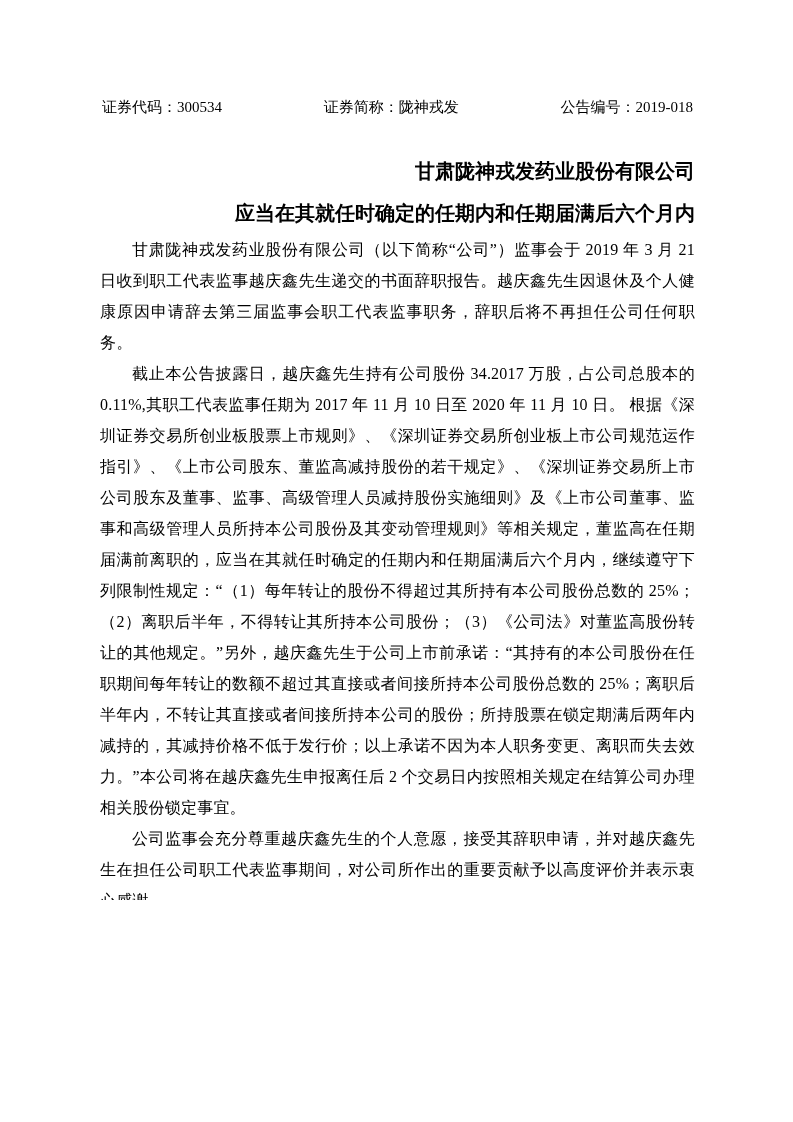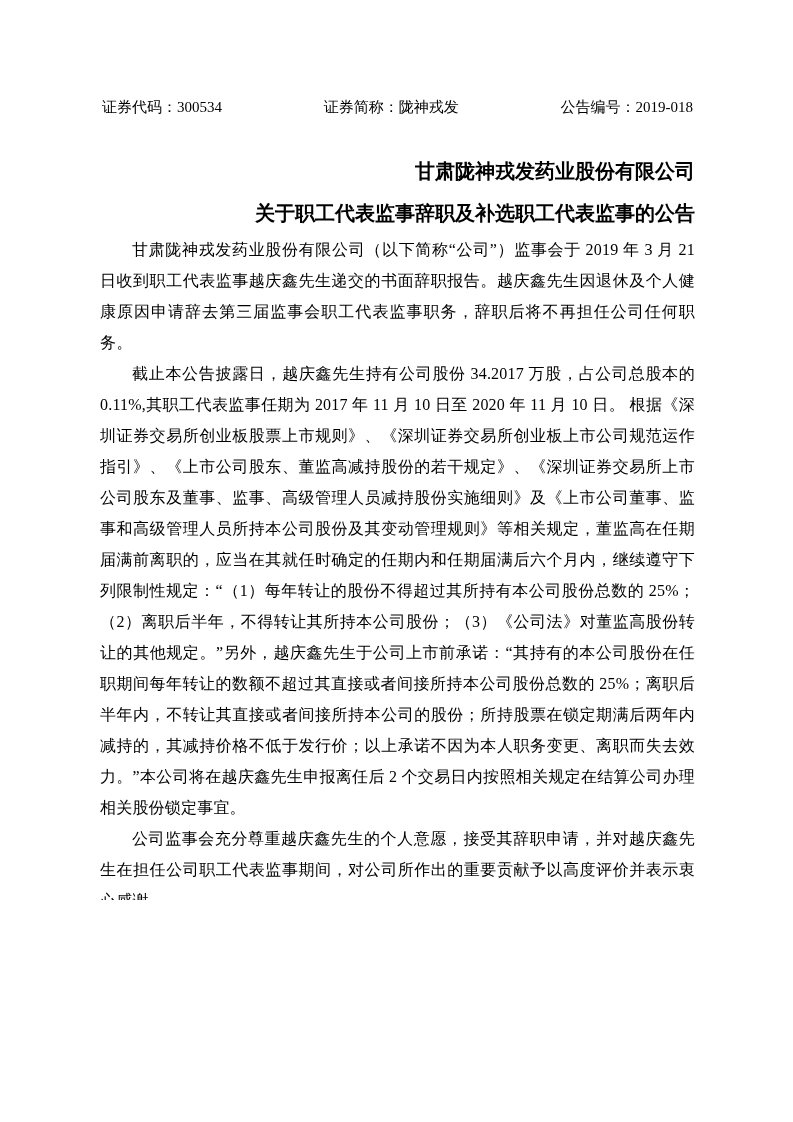--- a/index.html
+++ b/index.html
@@ -103,21 +103,21 @@
   <div class="content">
 
     <div class="doc-header">
       <span>证券代码：300534</span>
       <span>证券简称：陇神戎发</span>
       <span>公告编号：2019-018</span>
     </div>
 
     <div class="doc-title">
       <div>甘肃陇神戎发药业股份有限公司</div>
-      <div>关于职工代表监事辞职及补选职工代表监事的公告</div>
+      <div>应当在其就任时确定的任期内和任期届满后六个月内</div>
     </div>
 
 
     <div class="body-text">
       <p>甘肃陇神戎发药业股份有限公司（以下简称“公司”）监事会于 2019 年 3 月 21 日收到职工代表监事越庆鑫先生递交的书面辞职报告。越庆鑫先生因退休及个人健康原因申请辞去第三届监事会职工代表监事职务，辞职后将不再担任公司任何职务。</p>
       <p>截止本公告披露日，越庆鑫先生持有公司股份 34.2017 万股，占公司总股本的 0.11%,其职工代表监事任期为 2017 年 11 月 10 日至 2020 年 11 月 10 日。 根据《深圳证券交易所创业板股票上市规则》、《深圳证券交易所创业板上市公司规范运作指引》、《上市公司股东、董监高减持股份的若干规定》、《深圳证券交易所上市公司股东及董事、监事、高级管理人员减持股份实施细则》及《上市公司董事、监事和高级管理人员所持本公司股份及其变动管理规则》等相关规定，董监高在任期届满前离职的，应当在其就任时确定的任期内和任期届满后六个月内，继续遵守下列限制性规定：“（1）每年转让的股份不得超过其所持有本公司股份总数的 25%；（2）离职后半年，不得转让其所持本公司股份；（3）《公司法》对董监高股份转让的其他规定。”另外，越庆鑫先生于公司上市前承诺：“其持有的本公司股份在任职期间每年转让的数额不超过其直接或者间接所持本公司股份总数的 25%；离职后半年内，不转让其直接或者间接所持本公司的股份；所持股票在锁定期满后两年内减持的，其减持价格不低于发行价；以上承诺不因为本人职务变更、离职而失去效力。”本公司将在越庆鑫先生申报离任后 2 个交易日内按照相关规定在结算公司办理相关股份锁定事宜。</p>
       <p>公司监事会充分尊重越庆鑫先生的个人意愿，接受其辞职申请，并对越庆鑫先生在担任公司职工代表监事期间，对公司所作出的重要贡献予以高度评价并表示衷心感谢。</p>
     </div>
 
   </div>

